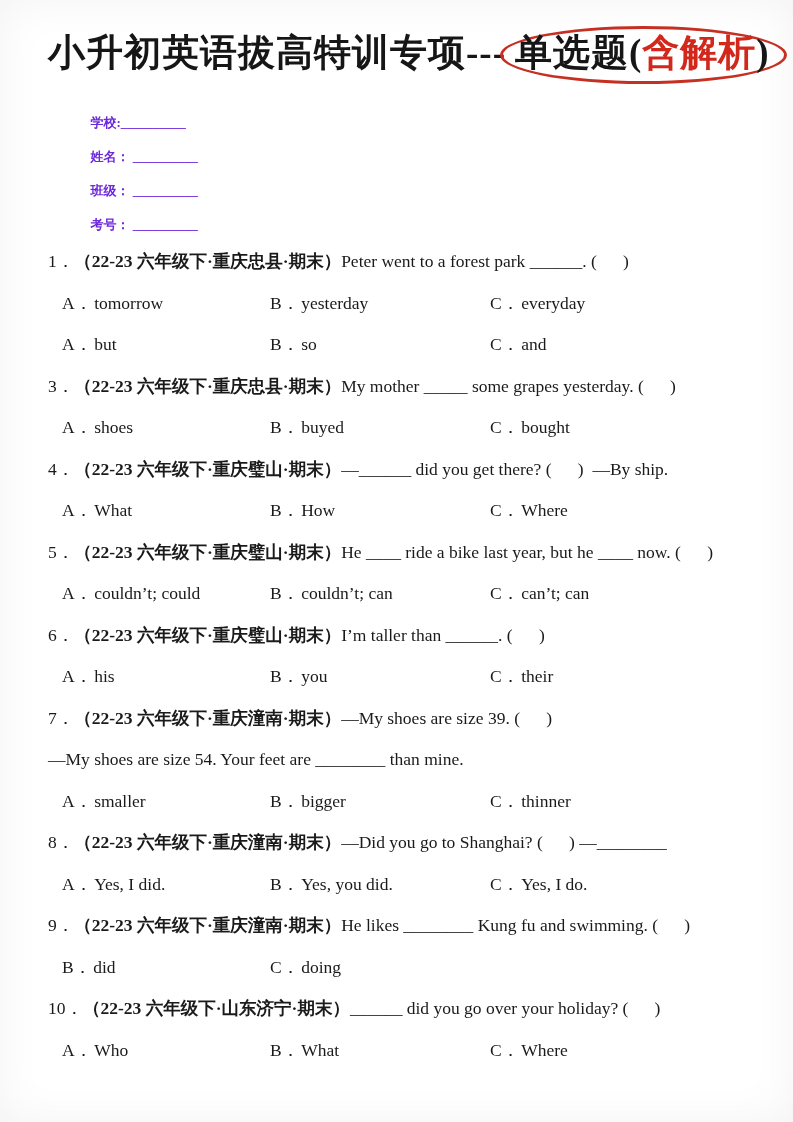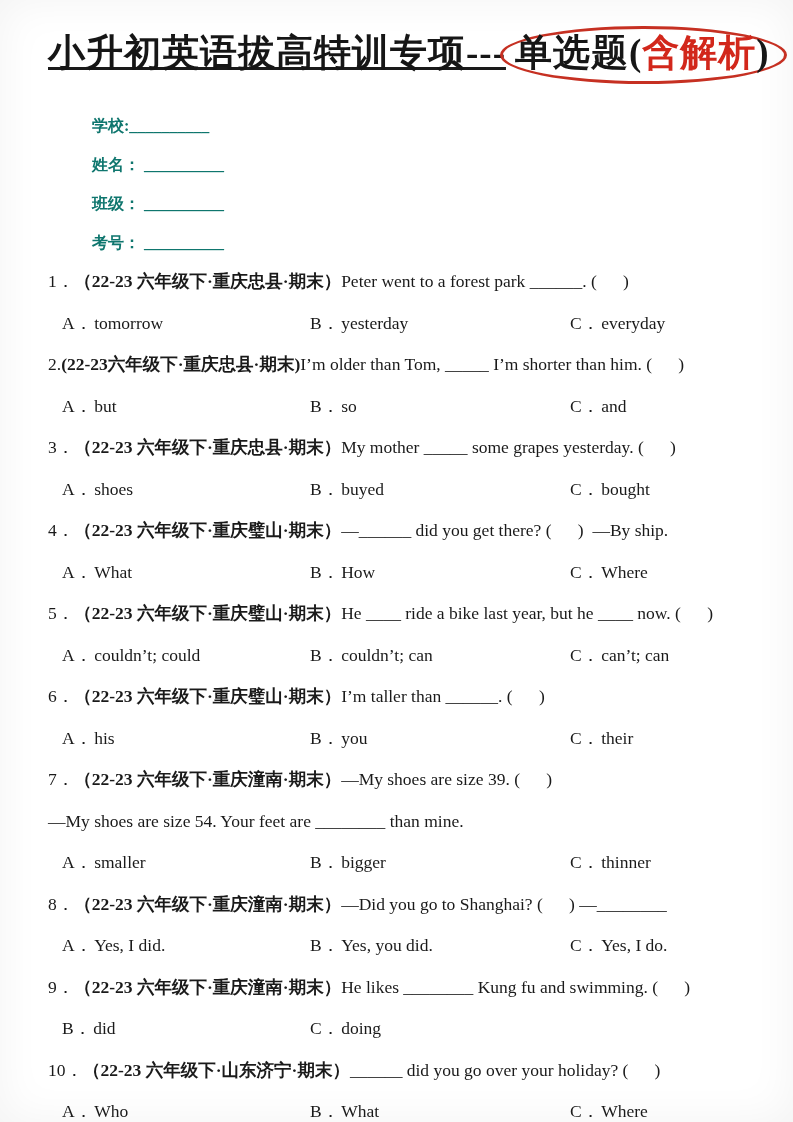--- a/index.html
+++ b/index.html
@@ -21,59 +21,57 @@
   }
   
   .title {
     text-align: center;
     font-size: 37px;
     font-weight: 700;
     letter-spacing: 1px;
     white-space: nowrap;
     margin-bottom: 14px;
     line-height: 1.4;
-    text-decoration: underline;
   }
   .title .t-black { color: #161616; }
   .title .t-red { color: var(--accent-red, #d2271b); }
   .title .circled {
     display: inline-block;
     border: 3px solid var(--circle-red, #c63022);
     border-radius: 50%;
     padding: 1px 14px 5px 12px;
     margin-left: -6px;
     line-height: 1.25;
   }
   
   .info-line {
     padding-left: 36px;
     font-weight: 700;
-    font-size: 16px;
+    font-size: 13px;
     white-space: pre;
     margin-bottom: 16px;
-    color: #0f766e;
+    color: #6d28d9;
   }
   .info-field { display: inline; }
   .info-blank { font-weight: 700; letter-spacing: 0; }
   
   .questions { font-size: 17.5px; }
   .q-line, .q-cont, .opts {
     line-height: 22px;
     margin-bottom: 19.5px;
     white-space: pre-wrap;
   }
   .q-num { font-weight: 400; }
   .q-src { font-weight: 700; }
   .q-text { font-weight: 400; margin-top: 19px; }
   .opts {
     display: grid;
     grid-template-columns: 208px 220px auto;
     padding-left: 14px;
     white-space: pre-wrap;
-    gap: 40px;
   }
   .opt { display: inline-block; }
   .opt-letter { margin-right: 2px; }
 </style>
 </head>
 <body style="--accent-red: #d2271b; --circle-red: #c63022;">
 
 <div class="page">
 
   <div class="title"><span class="t-black">小升初英语拔高特训专项---</span><span class="circled"><span class="t-black">单选题(</span><span class="t-red">含解析</span><span class="t-black">)</span></span></div>
@@ -89,21 +87,20 @@
 </div>
 
   <div class="questions">
   <div class="q-block">
     <div class="q-line"><span class="q-num">1．</span><span class="q-src">（22-23 六年级下·重庆忠县·期末）</span><span class="q-text">Peter went to a forest park ______. (      )</span></div>
 
     <div class="opts"><span class="opt"><span class="opt-letter">A．</span><span class="opt-text">tomorrow</span></span><span class="opt"><span class="opt-letter">B．</span><span class="opt-text">yesterday</span></span><span class="opt"><span class="opt-letter">C．</span><span class="opt-text">everyday</span></span></div>
   </div>
 
   <div class="q-block">
-    <div class="q-line"><span class="q-num">2.</span><span class="q-src">(22-23六年级下·重庆忠县·期末)</span><span class="q-text">I’m older than Tom, _____ I’m shorter than him. (      )</span></div>
 
     <div class="opts"><span class="opt"><span class="opt-letter">A．</span><span class="opt-text">but</span></span><span class="opt"><span class="opt-letter">B．</span><span class="opt-text">so</span></span><span class="opt"><span class="opt-letter">C．</span><span class="opt-text">and</span></span></div>
   </div>
 
   <div class="q-block">
     <div class="q-line"><span class="q-num">3．</span><span class="q-src">（22-23 六年级下·重庆忠县·期末）</span><span class="q-text">My mother _____ some grapes yesterday. (      )</span></div>
 
     <div class="opts"><span class="opt"><span class="opt-letter">A．</span><span class="opt-text">shoes</span></span><span class="opt"><span class="opt-letter">B．</span><span class="opt-text">buyed</span></span><span class="opt"><span class="opt-letter">C．</span><span class="opt-text">bought</span></span></div>
   </div>
 

